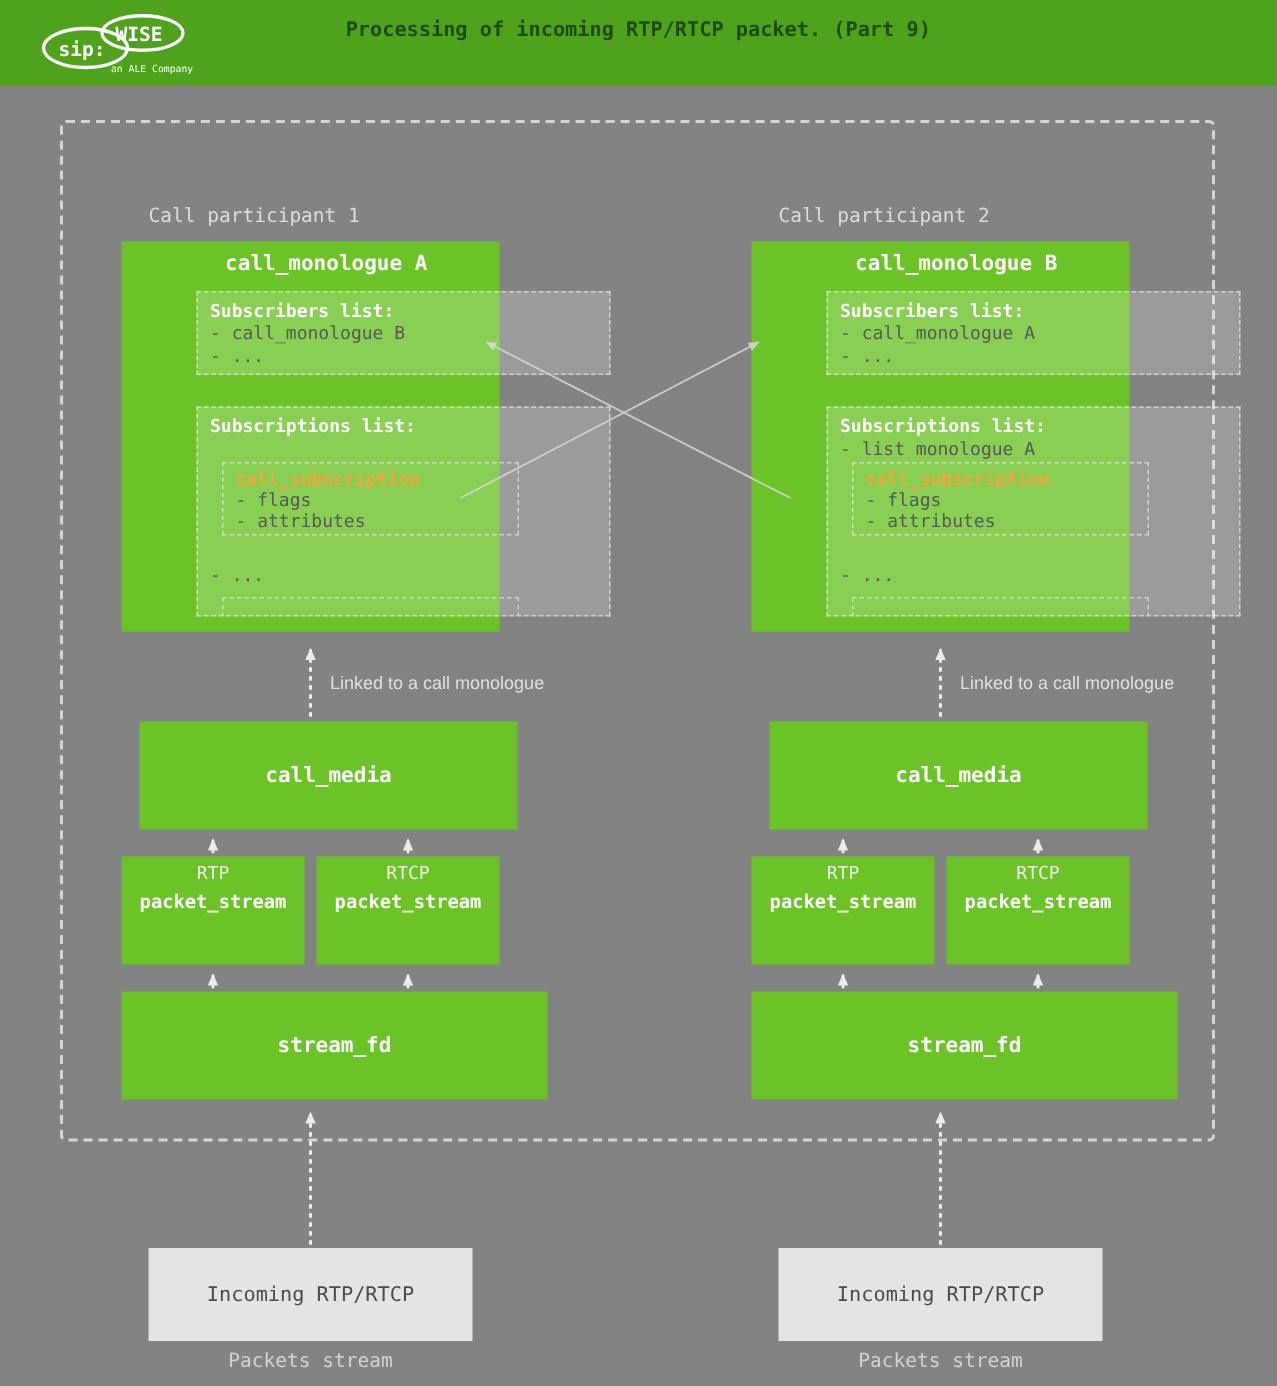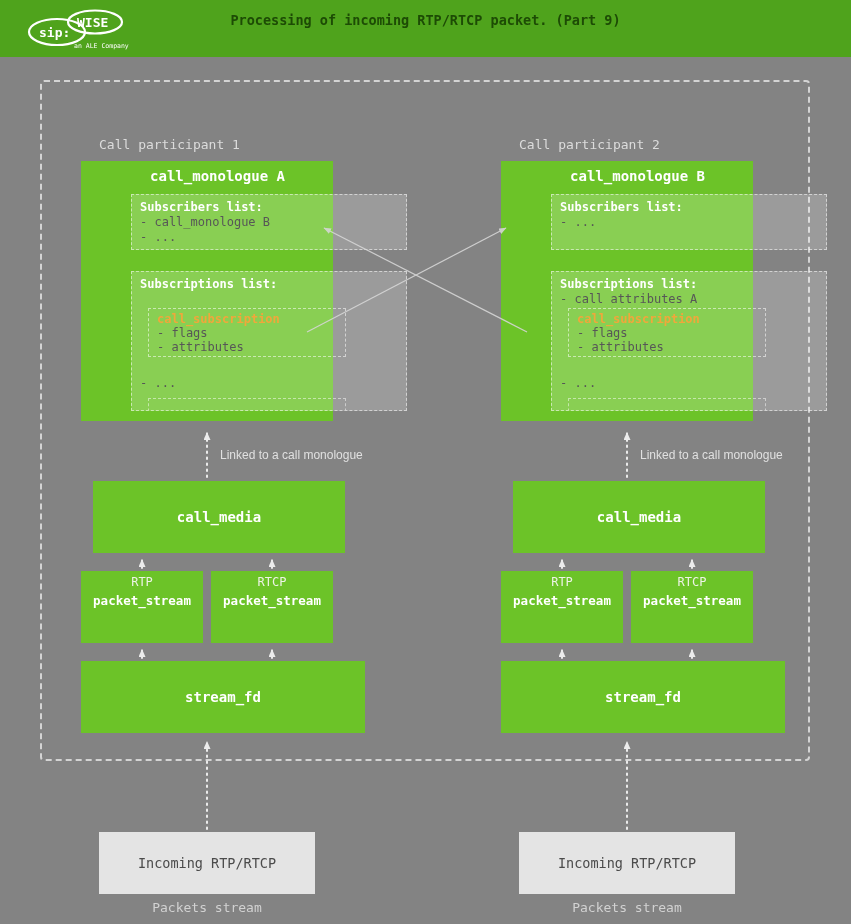--- a/index.html
+++ b/index.html
@@ -132,26 +132,27 @@
   </div>
 
   <div class="column col-b">
     <div class="participant-label">Call participant 2</div>
 
     <div class="monologue">
       <div class="monologue-title">call_monologue B</div>
 
       <div class="subbox subscribers">
         <div class="heading">Subscribers list:</div>
+        <div class="item">- call_monologue A</div>
         <div class="item">- ...</div>
       </div>
 
       <div class="subbox subscriptions">
         <div class="heading">Subscriptions list:</div>
-        <div class="item">- call attributes A</div>
+        <div class="item">- list monologue A</div>
         <div class="subscription-box">
           <div class="sub-title">call_subscription</div>
           <div class="item">- flags</div>
           <div class="item">- attributes</div>
         </div>
         <div class="item more">- ...</div>
         <div class="ghost-box"></div>
       </div>
     </div>
 

